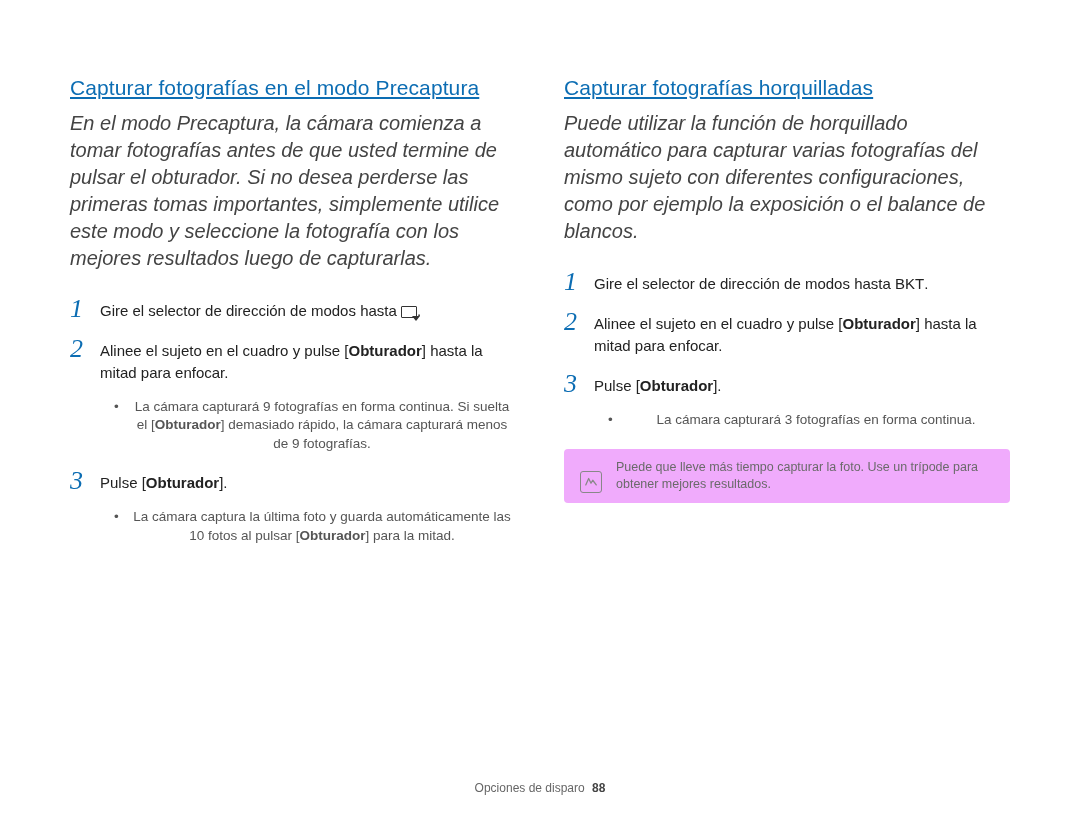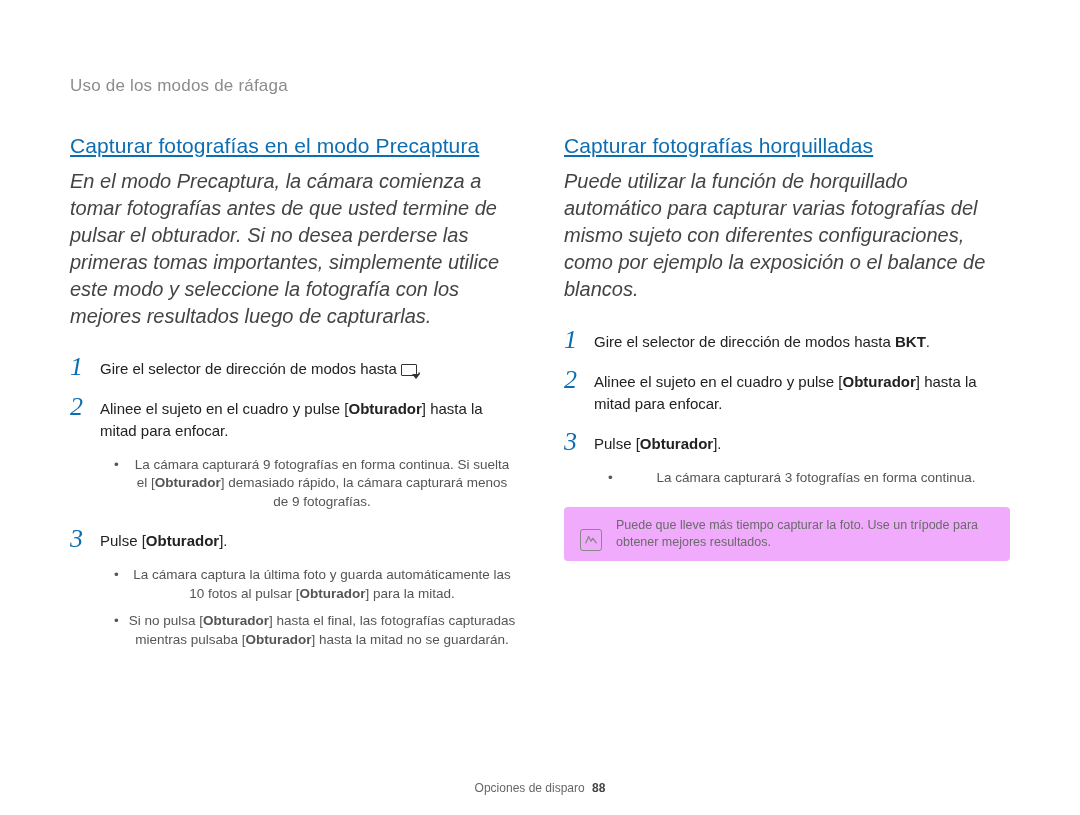--- a/index.html
+++ b/index.html
@@ -7,39 +7,38 @@
   .page { padding: 76px 70px 0 70px; position: relative; height: 100%; }
   .breadcrumb { font-size: 17px; font-weight: 300; color: #8c8c8c; letter-spacing: 0.2px; margin-bottom: 38px; }
   .columns { display: flex; gap: 48px; }
   .col { flex: 1 1 0; }
   .heading { color: #0c6db3; font-size: 21px; font-weight: 400; margin-bottom: 10px; letter-spacing: 0.1px; text-decoration: underline; }
   .intro { font-size: 20px; line-height: 1.35; color: #444; margin-bottom: 24px; font-style: italic; }
   .step { display: flex; gap: 12px; margin-bottom: 14px; }
   .step-num { color: #0c6db3; font-size: 26px; font-style: italic; font-weight: 400; line-height: 1; min-width: 18px; font-family: Georgia, 'Times New Roman', serif; }
   .step-body { font-size: 15px; line-height: 1.45; color: #222; flex: 1; padding-top: 4px; }
   .bold { font-weight: 700; }
-  .sans-bold { font-family: Arial, sans-serif; font-weight: 700; }
+  .sans-bold { font-family: Arial, sans-serif; font-weight: 400; }
   .icon-precap { display: inline-block; width: 16px; height: 12px; border: 1.5px solid #333; position: relative; vertical-align: -2px; border-radius: 1px; }
   .icon-precap::after { content: ""; position: absolute; right: -4px; bottom: -4px; width: 0; height: 0; border-left: 4px solid transparent; border-right: 4px solid transparent; border-top: 5px solid #333; }
   .sub-list { margin: 6px 0 14px 44px; text-align: center; }
   .sub-item { font-size: 13.5px; line-height: 1.4; color: #555; position: relative; padding-left: 14px; margin-bottom: 8px; }
   .sub-item::before { content: "•"; position: absolute; left: 0; top: 0; color: #555; }
   .note-box { display: flex; align-items: flex-end; gap: 14px; background: #f0abfc; border-radius: 4px; padding: 10px 16px; margin-top: 20px; }
   .note-icon { width: 22px; height: 22px; border: 1.5px solid #888; border-radius: 3px; display: flex; align-items: center; justify-content: center; flex-shrink: 0; color: #888; }
   .note-icon svg { width: 14px; height: 14px; }
   .note-text { font-size: 12.5px; line-height: 1.35; color: #6a6a6a; }
   .footer { position: absolute; bottom: 20px; left: 0; right: 0; text-align: center; font-size: 12px; color: #666; }
   .footer .pnum { font-weight: 600; color: #444; margin-left: 4px; margin-top: 33px; }
 </style>
 </head>
 <body>
 
 <div class="page">
 
-  <div class="breadcrumb">Uso de los modos de ráfaga</div>
 
   <div class="columns">
 
     <div class="col">
       <h2 class="heading">Capturar fotografías en el modo Precaptura</h2>
       <p class="intro">En el modo Precaptura, la cámara comienza a tomar fotografías antes de que usted termine de pulsar el obturador. Si no desea perderse las primeras tomas importantes, simplemente utilice este modo y seleccione la fotografía con los mejores resultados luego de capturarlas.</p>
 
       <div class="step">
         <div class="step-num">1</div>
         <div class="step-body">
@@ -61,23 +60,20 @@
 
       <div class="step">
         <div class="step-num">3</div>
         <div class="step-body">
           <span>Pulse [</span><span class="bold">Obturador</span><span>].</span>
         </div>
       </div>
       <div class="sub-list">
         <div class="sub-item">
           <span>La cámara captura la última foto y guarda automáticamente las 10 fotos al pulsar [</span><span class="bold">Obturador</span><span>] para la mitad.</span>
-        </div>
-        <div class="sub-item">
-          <span>Si no pulsa [</span><span class="bold">Obturador</span><span>] hasta el final, las fotografías capturadas mientras pulsaba [</span><span class="bold">Obturador</span><span>] hasta la mitad no se guardarán.</span>
         </div>
       </div>
     </div>
 
     <div class="col">
       <h2 class="heading">Capturar fotografías horquilladas</h2>
       <p class="intro">Puede utilizar la función de horquillado automático para capturar varias fotografías del mismo sujeto con diferentes configuraciones, como por ejemplo la exposición o el balance de blancos.</p>
 
       <div class="step">
         <div class="step-num">1</div>

